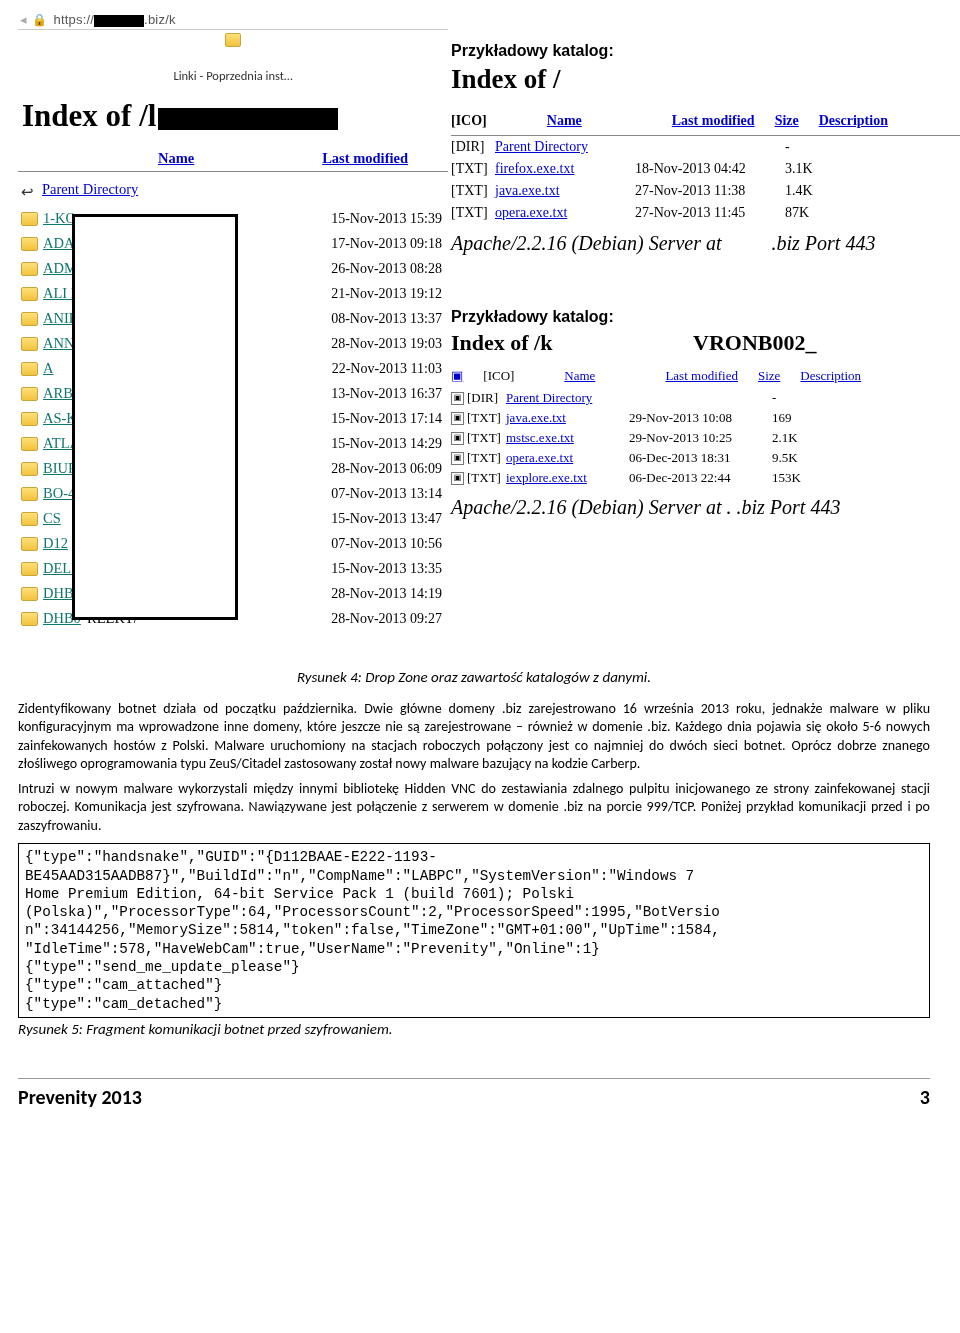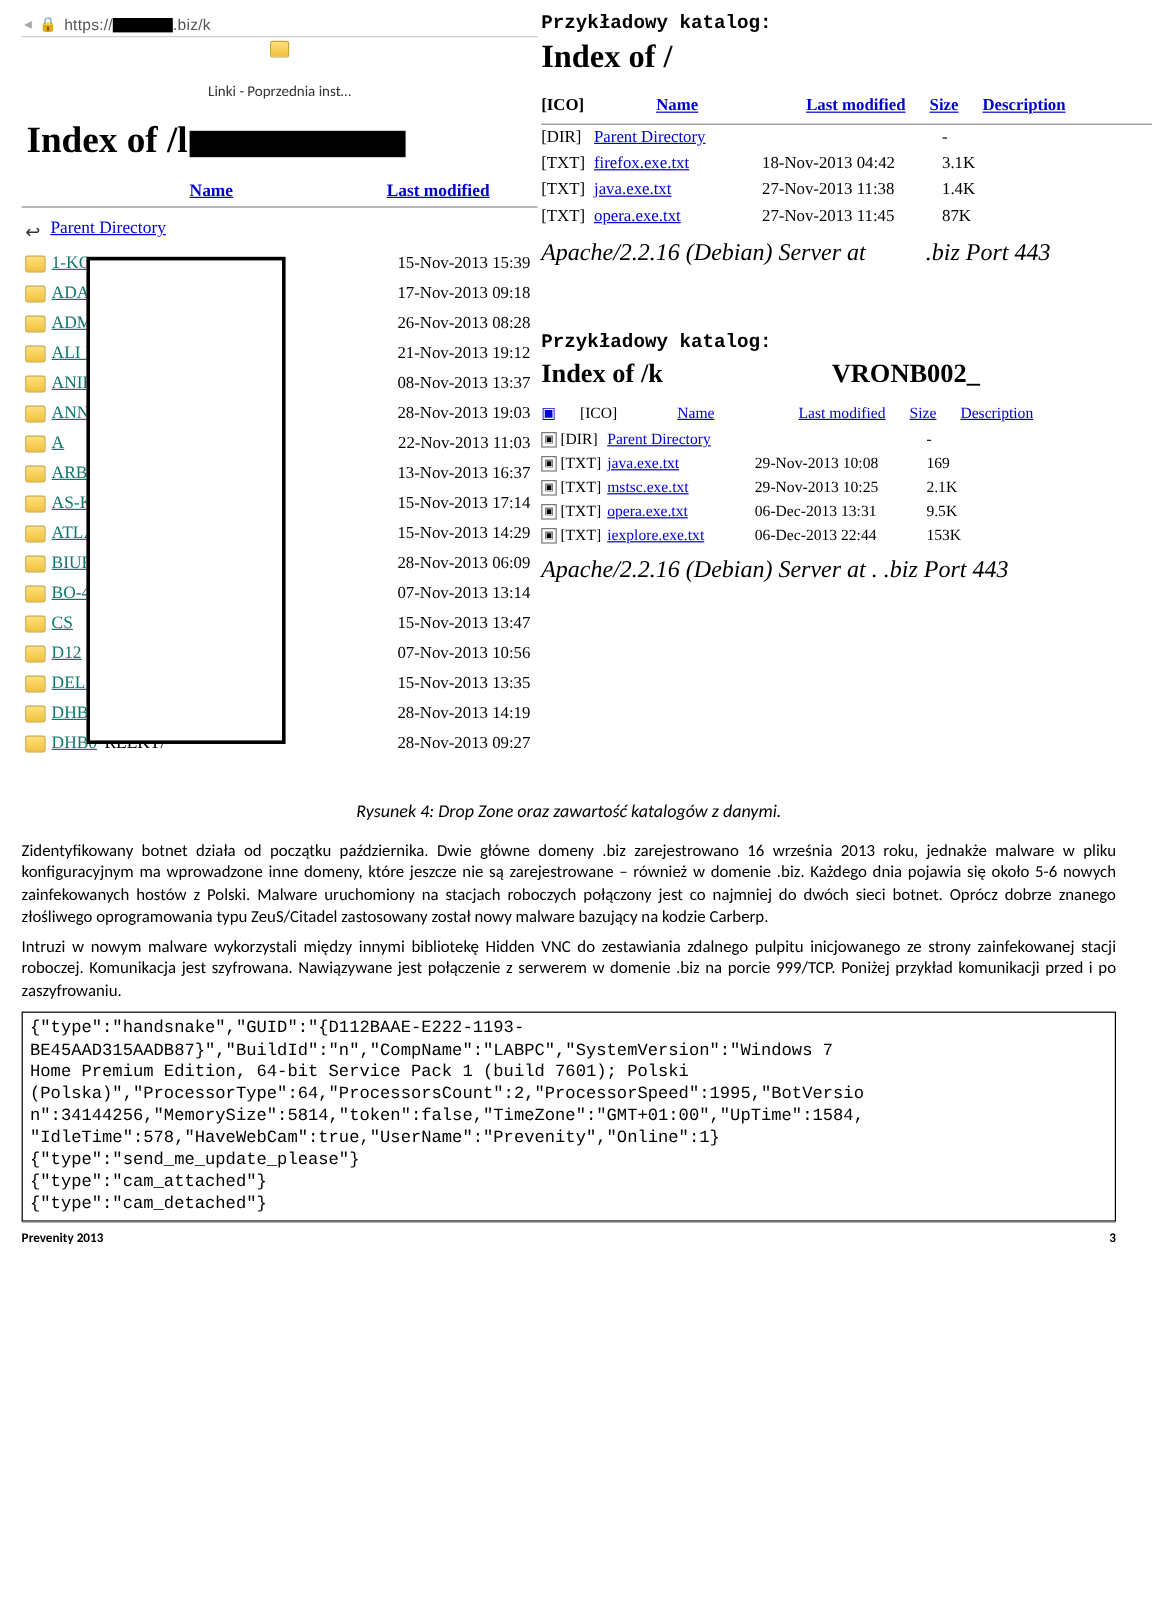--- a/index.html
+++ b/index.html
@@ -100,22 +100,23 @@
     background:#fff;
     border:3px solid #000;
   }
   
   .right-top {
     position:absolute;
     left:433px; top:0;
     width:510px;
   }
   .caption-bold {
-    font-family: Liberation Mono, monospace; font-weight:bold; font-size:16px;
+    font-family: Liberation Sans, sans-serif; font-weight:bold; font-size:16px;
     padding:0 0 2px 0;
+    margin-top:32px;
   }
   .small-index-title {
     font-family:"Times New Roman",serif; font-weight:bold; font-size:27px;
     padding:2px 0;
   }
   .white-slab { background:#fff; width:300px; height:20px; display:inline-block; vertical-align:middle; }
   .small-list {
     font-family:"Times New Roman",serif; font-size:14px;
   }
   .hdr-row { display:flex; gap:20px; padding:16px 0 6px 0; border-bottom:1px solid #888; }
@@ -164,21 +165,21 @@
     font-style: italic;
     font-size: 15px;
     padding: 2px 0 40px 0;
   }
   .footer {
     border-top: 1px solid #999;
     padding-top: 6px;
     display: flex;
     justify-content: space-between;
     font-weight: bold;
-    font-size: 11px;
+    font-size: 20px;
   }
 </style>
 </head>
 <body>
 
 <div class="page">
   <div class="figure-block">
 
     <div class="left-panel">
       <div class="addr-bar">
@@ -392,21 +393,21 @@
               <span class="sq">▣</span>
               <span style="width:36px">[TXT]</span>
               <span style="color:#0000d0;text-decoration:underline;width:120px">mstsc.exe.txt</span>
               <span style="width:140px">29-Nov-2013 10:25</span>
               <span style="width:50px">2.1K</span>
             </div>
             <div class="ex-row">
               <span class="sq">▣</span>
               <span style="width:36px">[TXT]</span>
               <span style="color:#0000d0;text-decoration:underline;width:120px">opera.exe.txt</span>
-              <span style="width:140px">06-Dec-2013 13:31</span>
+              <span style="width:140px">06-Dec-2013 18:31</span>
               <span style="width:50px">9.5K</span>
             </div>
             <div class="ex-row">
               <span class="sq">▣</span>
               <span style="width:36px">[TXT]</span>
               <span style="color:#0000d0;text-decoration:underline;width:120px">iexplore.exe.txt</span>
               <span style="width:140px">06-Dec-2013 22:44</span>
               <span style="width:50px">153K</span>
             </div>
           </div>
@@ -426,18 +427,19 @@
     <div>BE45AAD315AADB87}","BuildId":"n","CompName":"LABPC","SystemVersion":"Windows 7</div>
     <div>Home Premium Edition, 64-bit Service Pack 1 (build 7601); Polski</div>
     <div>(Polska)","ProcessorType":64,"ProcessorsCount":2,"ProcessorSpeed":1995,"BotVersio</div>
     <div>n":34144256,"MemorySize":5814,"token":false,"TimeZone":"GMT+01:00","UpTime":1584,</div>
     <div>"IdleTime":578,"HaveWebCam":true,"UserName":"Prevenity","Online":1}</div>
     <div>{"type":"send_me_update_please"}</div>
     <div>{"type":"cam_attached"}</div>
     <div>{"type":"cam_detached"}</div>
   </div>
 
+  <div class="figcaption2">Rysunek 5: Fragment komunikacji botnet przed szyfrowaniem.</div>
 
   <div class="footer">
     <span>Prevenity 2013</span>
     <span>3</span>
   </div>
 </div>
 
 </body></html>

